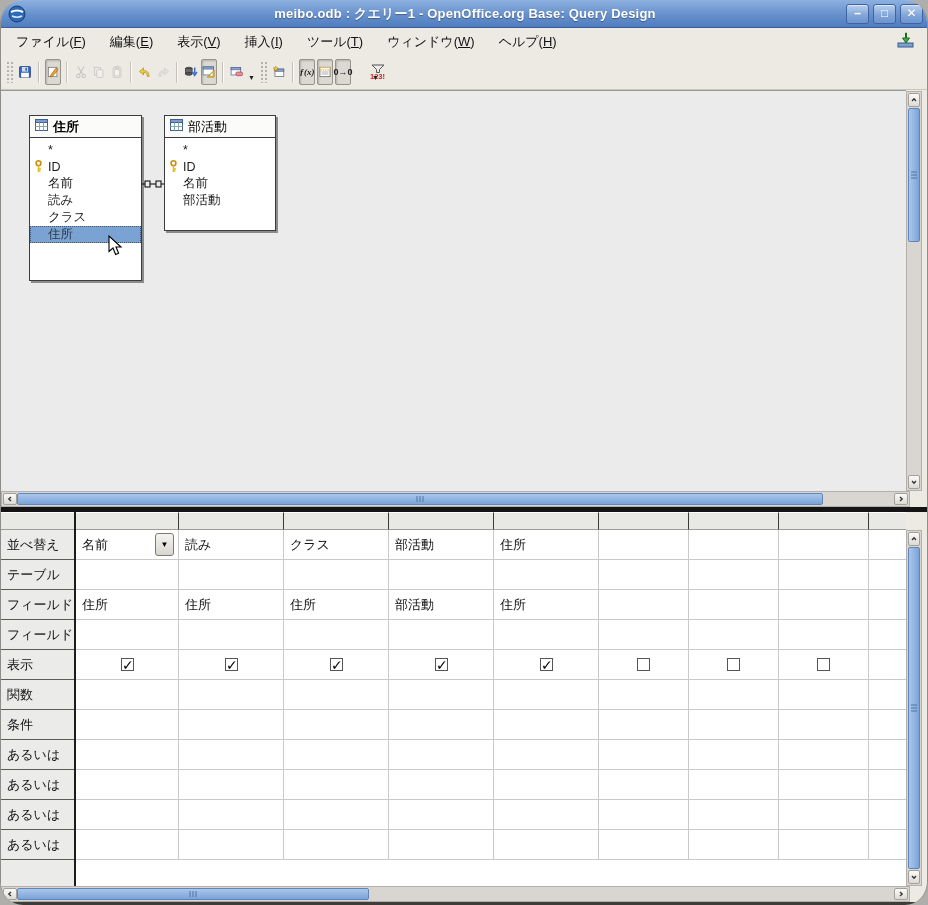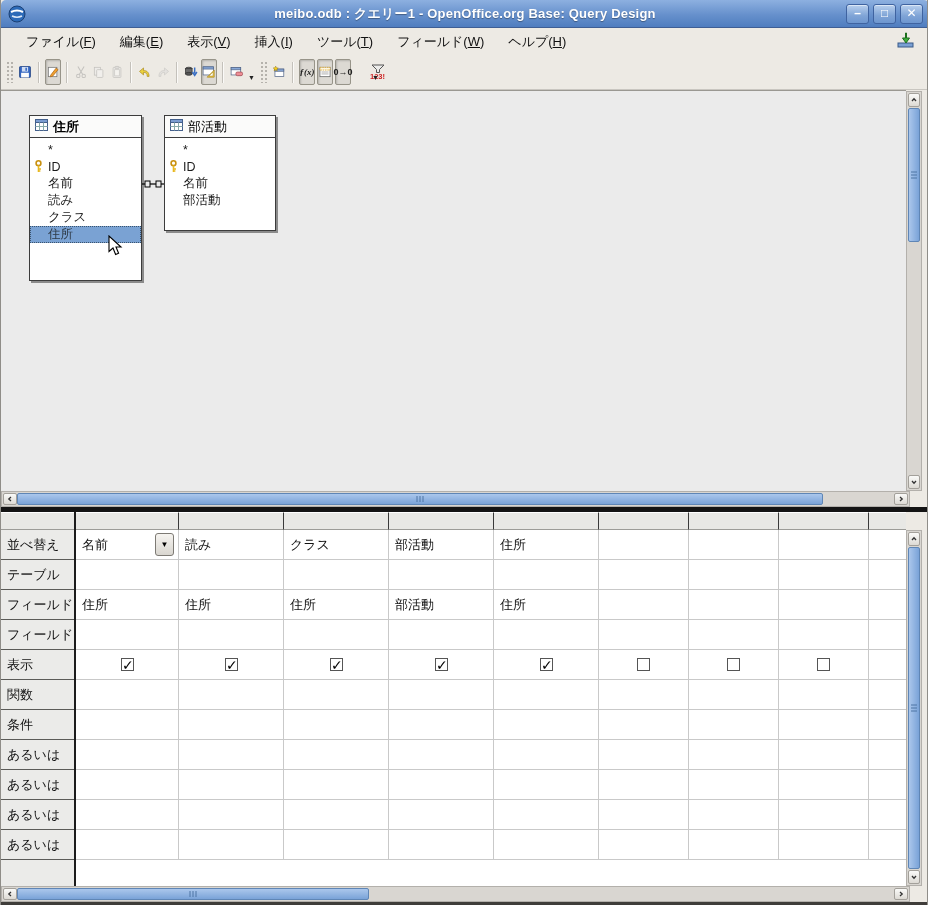--- a/index.html
+++ b/index.html
@@ -1,21 +1,21 @@
 <!DOCTYPE html>
 <html><head>
 <meta charset="utf-8">
 <style>
   * { margin:0; padding:0; box-sizing:border-box; }
   html,body { background:#b0aeaa; }
   body { font-family:"Liberation Sans","DejaVu Sans",sans-serif; }
   .window {
     position:relative; width:928px; height:905px; margin:0 auto;
     background:#edeae4; overflow:hidden;
-    border-left:1px solid #8f8d88; border-right:1px solid #8f8d88;
+    border-left:1px solid #8f8d88; border-right:1px solid #8f8d88;border-radius:23px;
   }
   
   .titlebar {
     position:absolute; left:0; top:0; width:928px; height:28px;
     background:linear-gradient(#8db0e0,#6690cc 55%,#4f7dbf);
     border-bottom:1px solid #3e5e94; border-radius:5px 5px 0 0;
     display:flex; align-items:center;
   }
   .tb-icon { position:absolute; left:7px; top:5px; width:18px; height:18px; }
   .tb-title {
@@ -26,21 +26,21 @@
   .tb-btn {
     width:23px; height:20px; border:1px solid #3f63a0; border-radius:3px;
     background:linear-gradient(#b9d0ee,#7fa4d6 60%,#6d96cf);
     color:#fff; font-size:12px; font-weight:bold; line-height:17px; text-align:center;
     box-shadow:inset 0 1px 0 rgba(255,255,255,.5);
   }
   
   .menubar {
     position:absolute; left:0; top:28px; width:928px; height:27px;
     background:#edeae4; display:flex; align-items:center; gap:6px;
-    padding-left:16px; font-size:13px; color:#111;
+    padding-left:6px; font-size:13px; color:#111;
   }
   .mitem { padding:4px 9px; white-space:nowrap; }
   .mitem .u { text-decoration:underline; }
   .dock-icon { position:absolute; right:13px; top:4px; width:20px; height:18px; }
   
   .toolbar {
     position:absolute; left:0; top:55px; width:928px; height:35px;
     background:#edeae4; border-bottom:1px solid #c9c6c0;
     display:flex; align-items:center; padding-left:2px;
   }
@@ -160,21 +160,21 @@
       <span class="tb-btn">✕</span>
     </span>
   </div>
 
   <div class="menubar">
     <span class="mitem"><span>ファイル(</span><span class="u">F</span><span>)</span></span>
       <span class="mitem"><span>編集(</span><span class="u">E</span><span>)</span></span>
       <span class="mitem"><span>表示(</span><span class="u">V</span><span>)</span></span>
       <span class="mitem"><span>挿入(</span><span class="u">I</span><span>)</span></span>
       <span class="mitem"><span>ツール(</span><span class="u">T</span><span>)</span></span>
-      <span class="mitem"><span>フィールド(</span><span class="u">W</span><span>)</span></span>
+      <span class="mitem"><span>ウィンドウ(</span><span class="u">W</span><span>)</span></span>
       <span class="mitem"><span>ヘルプ(</span><span class="u">H</span><span>)</span></span>
       <span class="dock-icon">
       <svg width="20" height="18" viewBox="0 0 20 18">
         <rect x="2" y="11" width="15" height="4" fill="#7aa0d4" stroke="#3a5a88"></rect>
         <path d="M9.5 1 v5 h-3 l3.5 5 3.5 -5 h-3 v-5 z" fill="#3fae3f" stroke="#1c6e1c"></path>
       </svg>
     </span>
   </div>
 
   <div class="toolbar">

